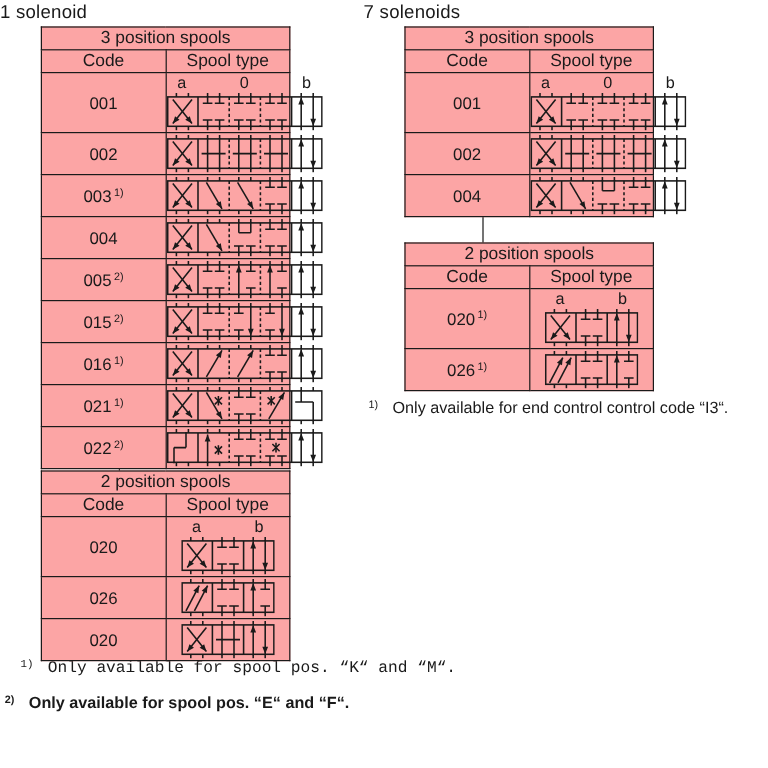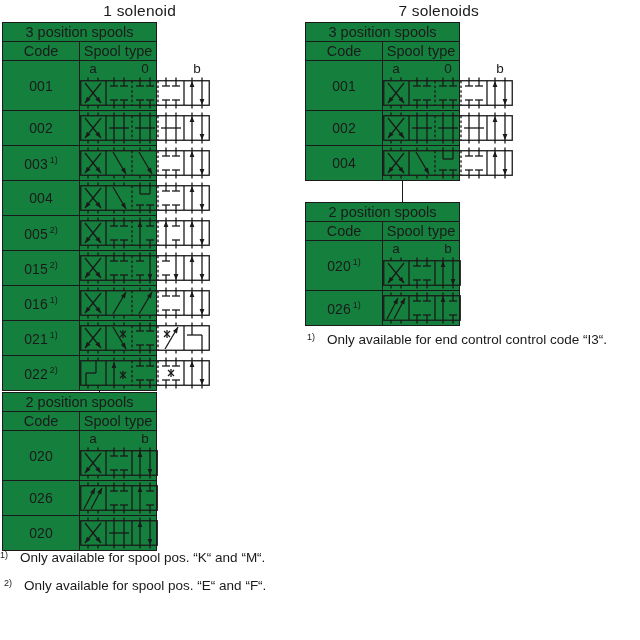--- a/index.html
+++ b/index.html
@@ -1,21 +1,21 @@
 <!DOCTYPE html>
 <html><head>
 <meta charset="utf-8">
 <style>
   html,body{margin:0;padding:0;background:#fff;}
   .canvas{position:relative;width:640px;height:640px;background:#ffffff;overflow:hidden;
           font-family:"Liberation Sans","DejaVu Sans",sans-serif;color:#1a1a1a;}
-  .col-title{position:absolute;top:2px;font-size:15.5px;letter-spacing:.2px;text-align:right;}
+  .col-title{position:absolute;top:2px;font-size:15.5px;letter-spacing:.2px;text-align:left;}
   .connector{position:absolute;width:0;border-left:1.4px solid #1a1a1a;z-index:0;}
-  table.spool-table{position:absolute;border-collapse:collapse;background:#15803d;width:155px;
-                    table-layout:fixed;z-index:1;}
+  table.spool-table{position:absolute;border-collapse:collapse;background:#fca5a5;width:208px;
+                    table-layout:fixed;z-index:1;margin-left:32px;}
   table.spool-table th, table.spool-table td{
       border:1.4px solid #1a1a1a;text-align:center;padding:0;color:#1a1a1a;}
   table.spool-table thead th{font-weight:400;font-size:14.5px;height:18px;line-height:17px;}
   td.code{width:48px;font-size:14px;white-space:nowrap;}
   td.code sup{font-size:9px;vertical-align:super;margin-left:2px;}
   td.spool{line-height:0;}
   .symwrap{display:inline-block;padding:1px 0;}
   .poslabels{position:relative;height:15px;margin:0 auto;font-size:13.5px;line-height:14px;}
   .poslabels span{position:absolute;top:0;width:26px;text-align:center;display:inline-block;}
   .symwrap svg{display:block;margin:0 auto;}
@@ -769,24 +769,24 @@
                   <line x1="8" y1="26" x2="8" y2="1" stroke="#1a1a1a" stroke-width="1.3"></line>
                   <polygon points="8,1 10.4,7 5.6,7" fill="#1a1a1a"></polygon>
                   <line x1="18" y1="0" x2="18" y2="25" stroke="#1a1a1a" stroke-width="1.3"></line>
                   <polygon points="18,25 15.6,19 20.4,19" fill="#1a1a1a"></polygon>
                 </g>
               </svg></div></td>
         </tr>
       </tbody>
   </table>
 
-  <div class="footnote" style="left:0;top:550px;">
+  <div class="footnote" style="left:17px;top:550px;font-family:Liberation Mono, monospace;">
     <span class="fsup">1)</span><span>Only available for spool pos. “K“ and “M“.</span>
   </div>
-  <div class="footnote" style="left:4px;top:578px;">
+  <div class="footnote" style="left:4px;top:578px;font-weight:bold;">
     <span class="fsup">2)</span><span>Only available for spool pos. “E“ and “F“.</span>
   </div>
 
   <div class="col-title" style="left:303px;width:176px;">7 solenoids</div>
 
   <table class="spool-table" style="left:305px;top:22px;">
     <thead>
       <tr>
           <th colspan="2">3 position spools</th>
         </tr>

